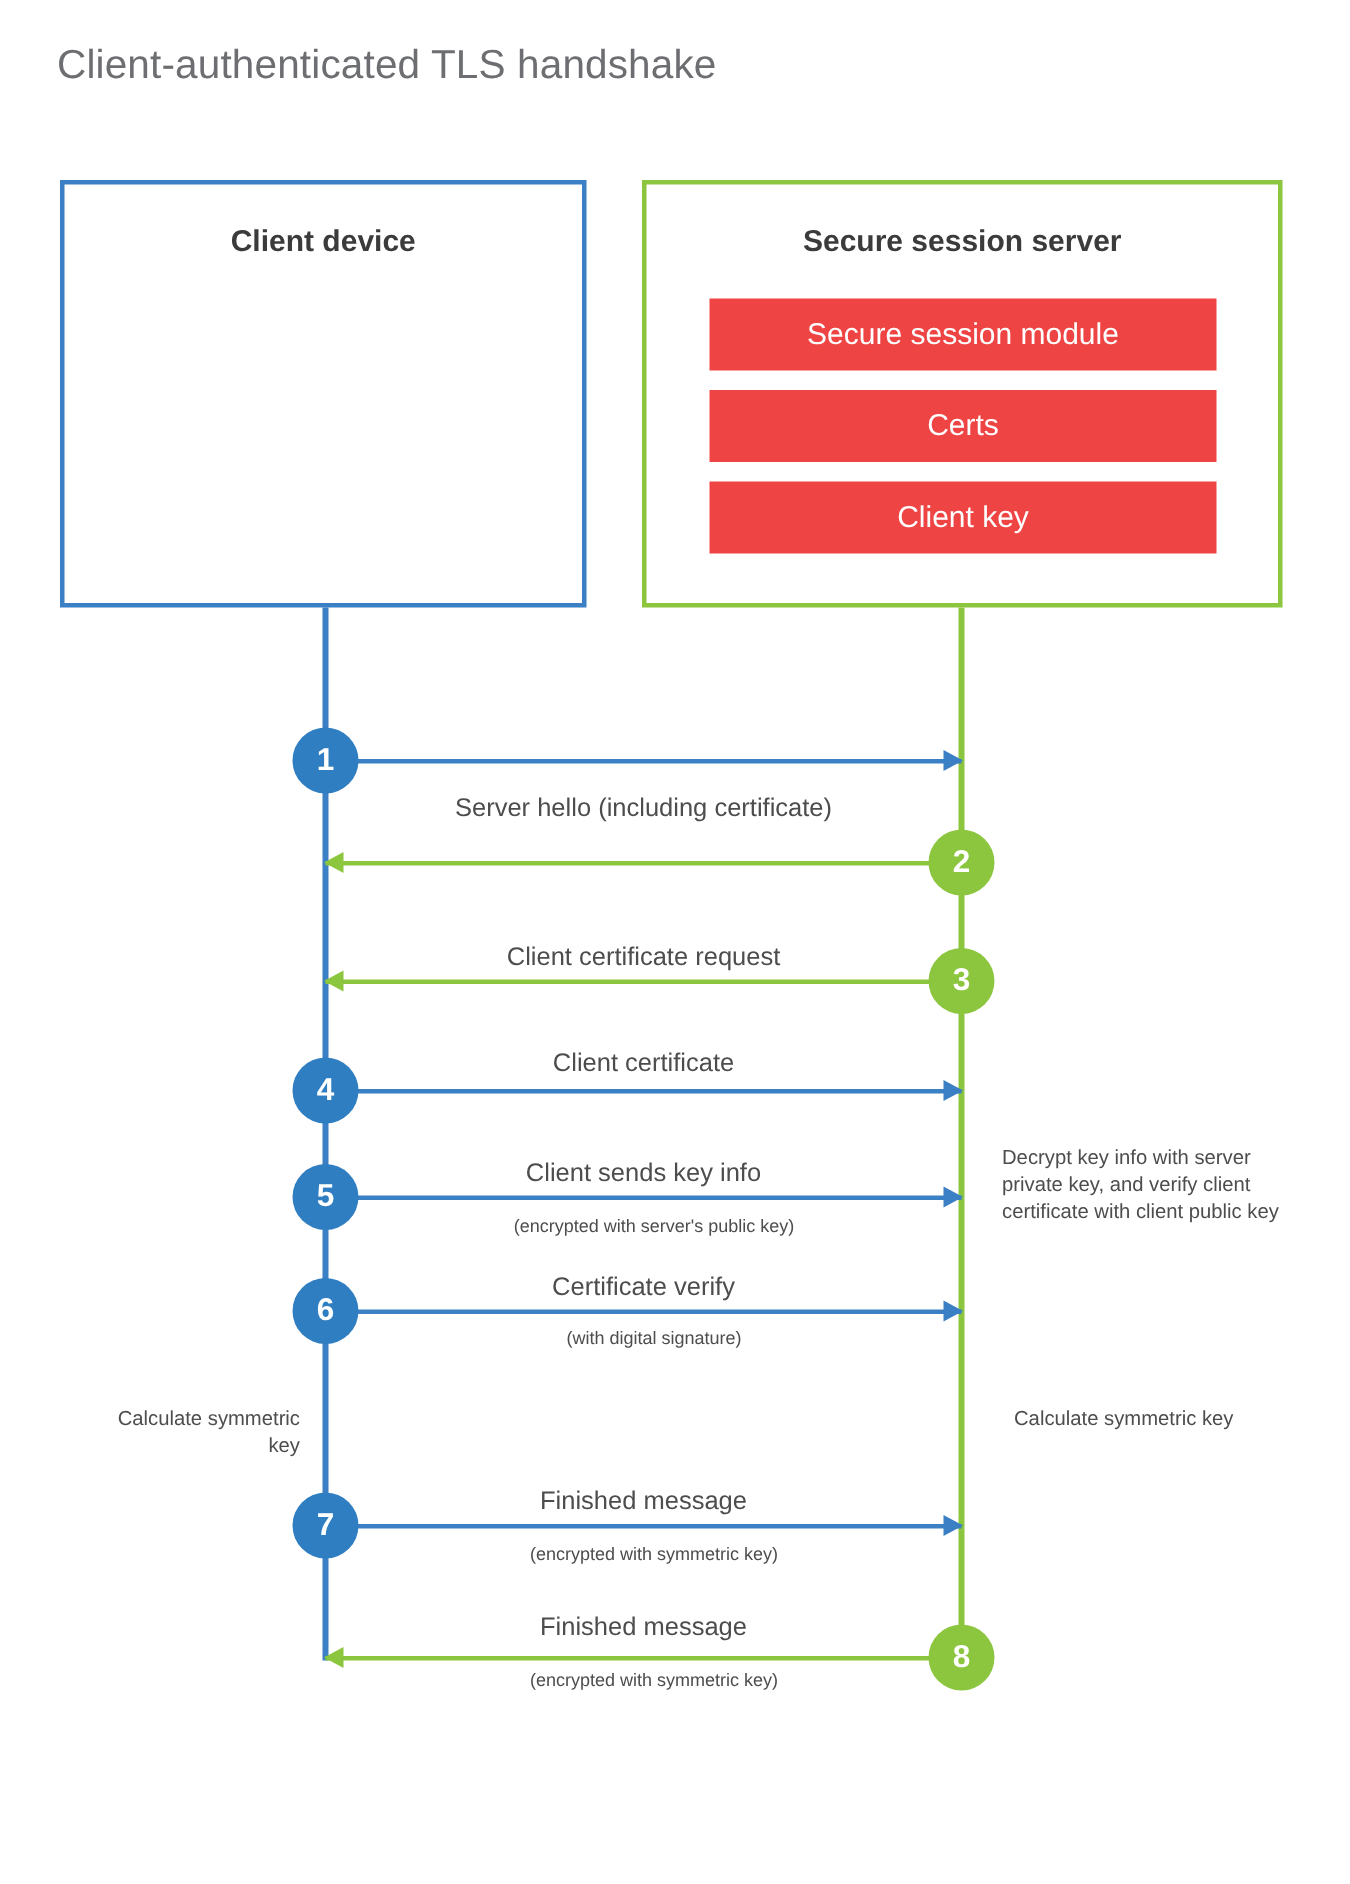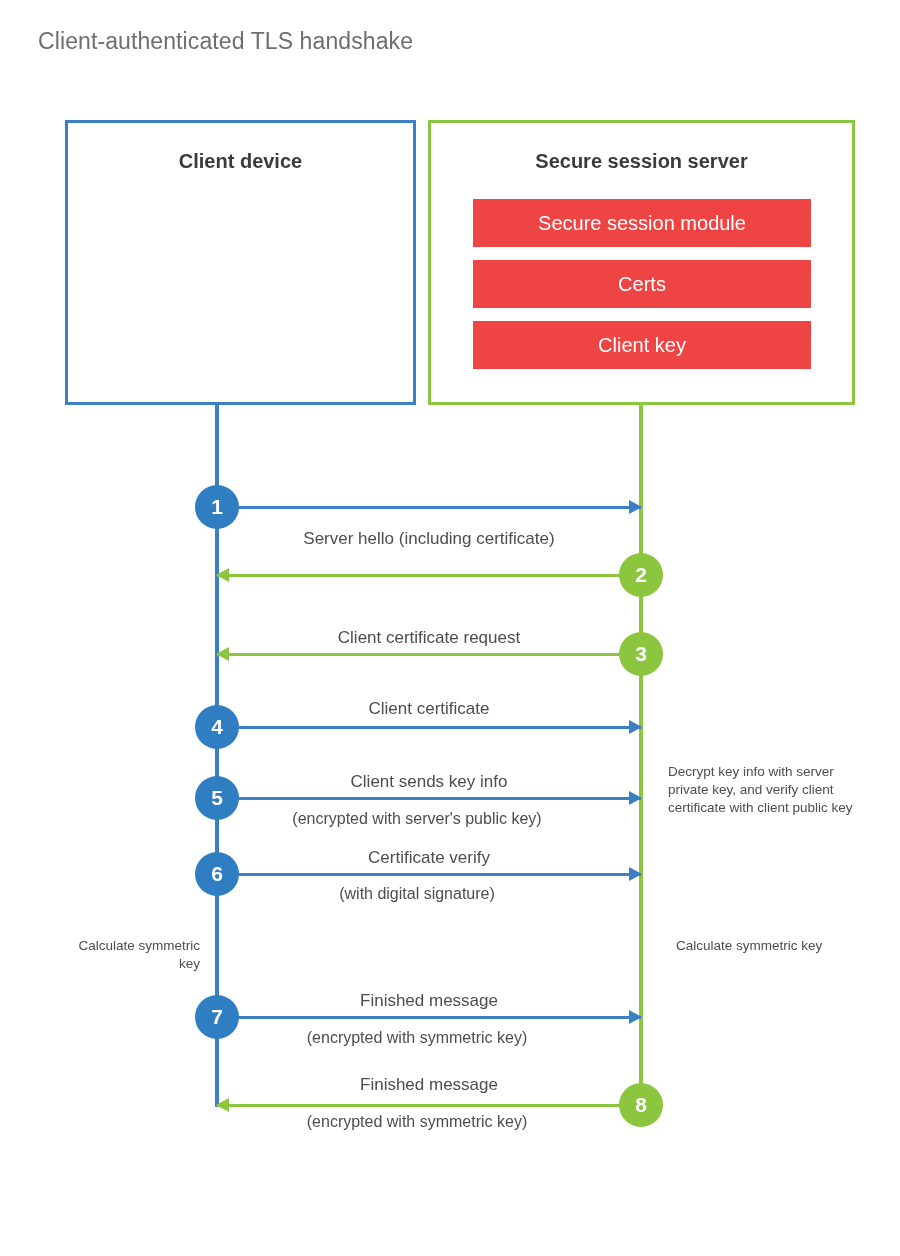--- a/index.html
+++ b/index.html
@@ -20,40 +20,39 @@
     left: 0; top: 0;
     width: 900px;
     height: 1256px;
   }
 
   
   .page-title {
     position: absolute;
     left: 38px;
     top: 28px;
-    font-size: 23px;
+    font-size: 27px;
     font-weight: 400;
     color: #6d6e71;
     letter-spacing: 0.1px;
     white-space: nowrap;
   }
 
   
   .party-box {
     position: absolute;
     background: #ffffff;
     box-sizing: border-box;
   }
   .party-box.client {
     left: 40px;
     top: 120px;
     width: 351px;
     height: 285px;
     border: 3px solid #3b7fc4;
-    margin-left: 25px;
   }
   .party-box.server {
     left: 428px;
     top: 120px;
     width: 427px;
     height: 285px;
     border: 3px solid #8cc63f;
   }
   .party-title {
     position: absolute;
@@ -175,24 +174,24 @@
     position: absolute;
     left: 217px;
     width: 424px;
     text-align: center;
     font-size: 17px;
     color: #4d4d4d;
     white-space: nowrap;
   }
   .msg-sub {
     position: absolute;
-    left: 205px;
+    left: 224px;
     width: 424px;
     text-align: center;
-    font-size: 16px;
+    font-size: 12px;
     color: #4d4d4d;
     white-space: nowrap;
   }
 
   
   .side-note {
     position: absolute;
     font-size: 13.5px;
     line-height: 18px;
     color: #4d4d4d;

